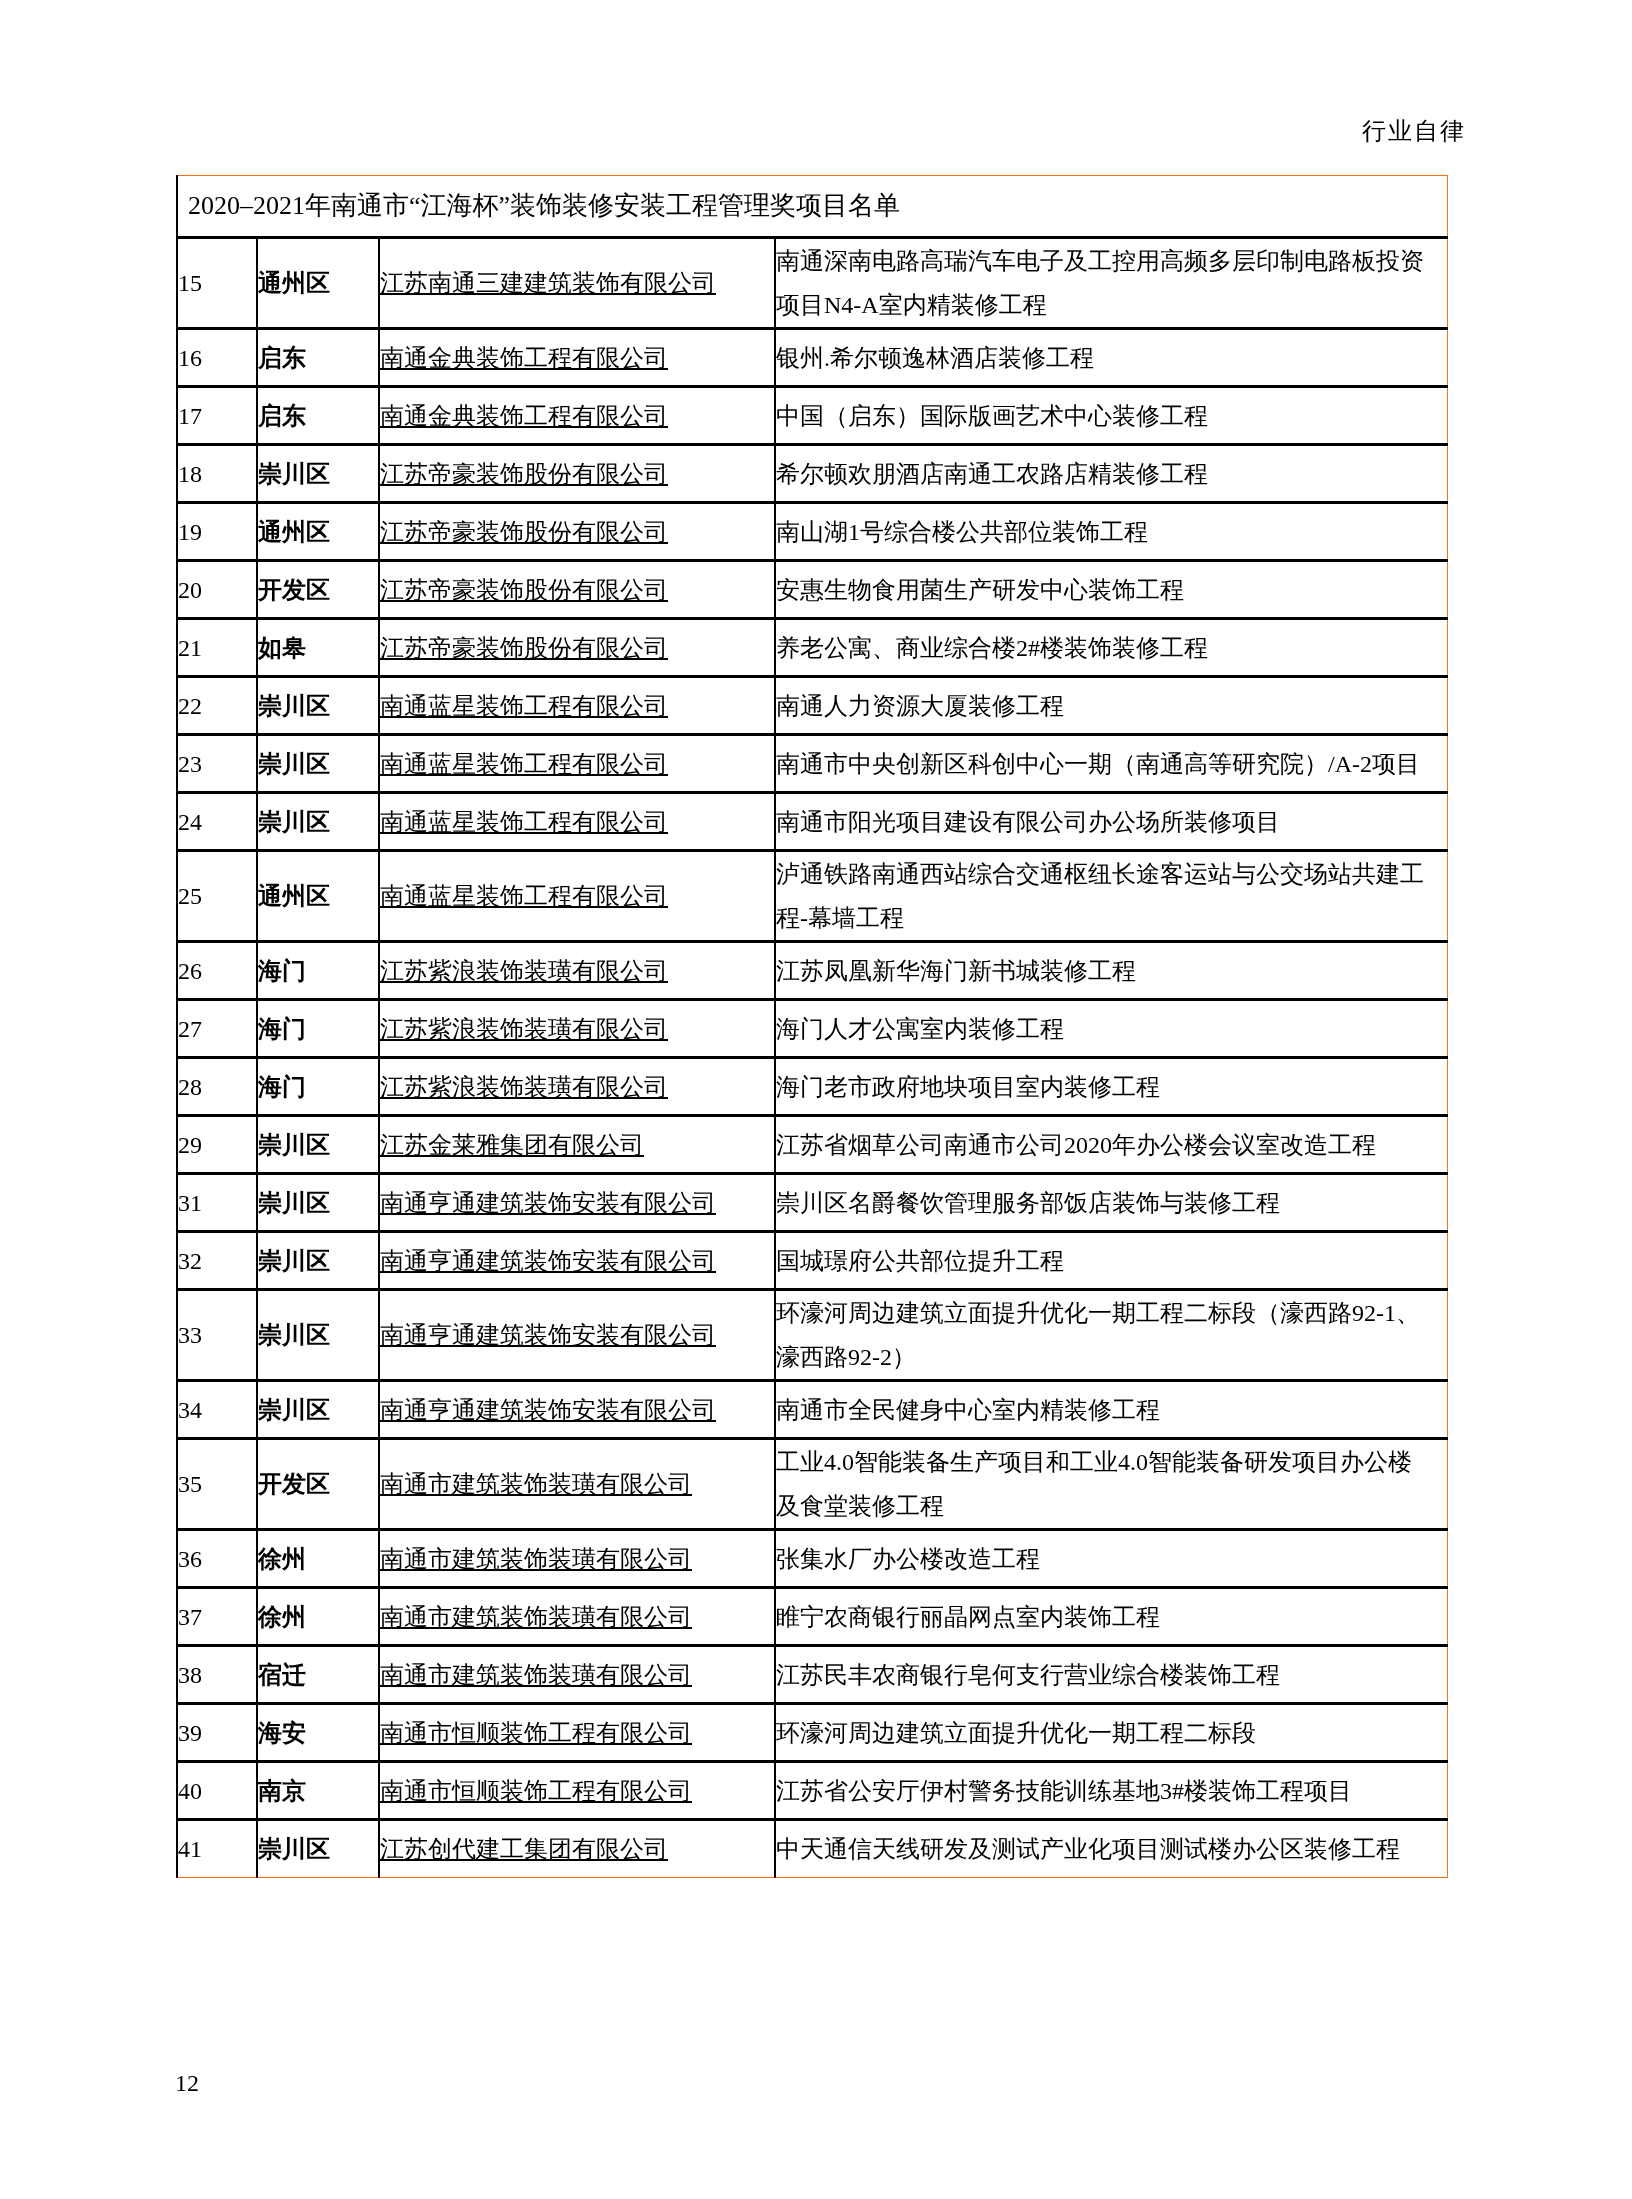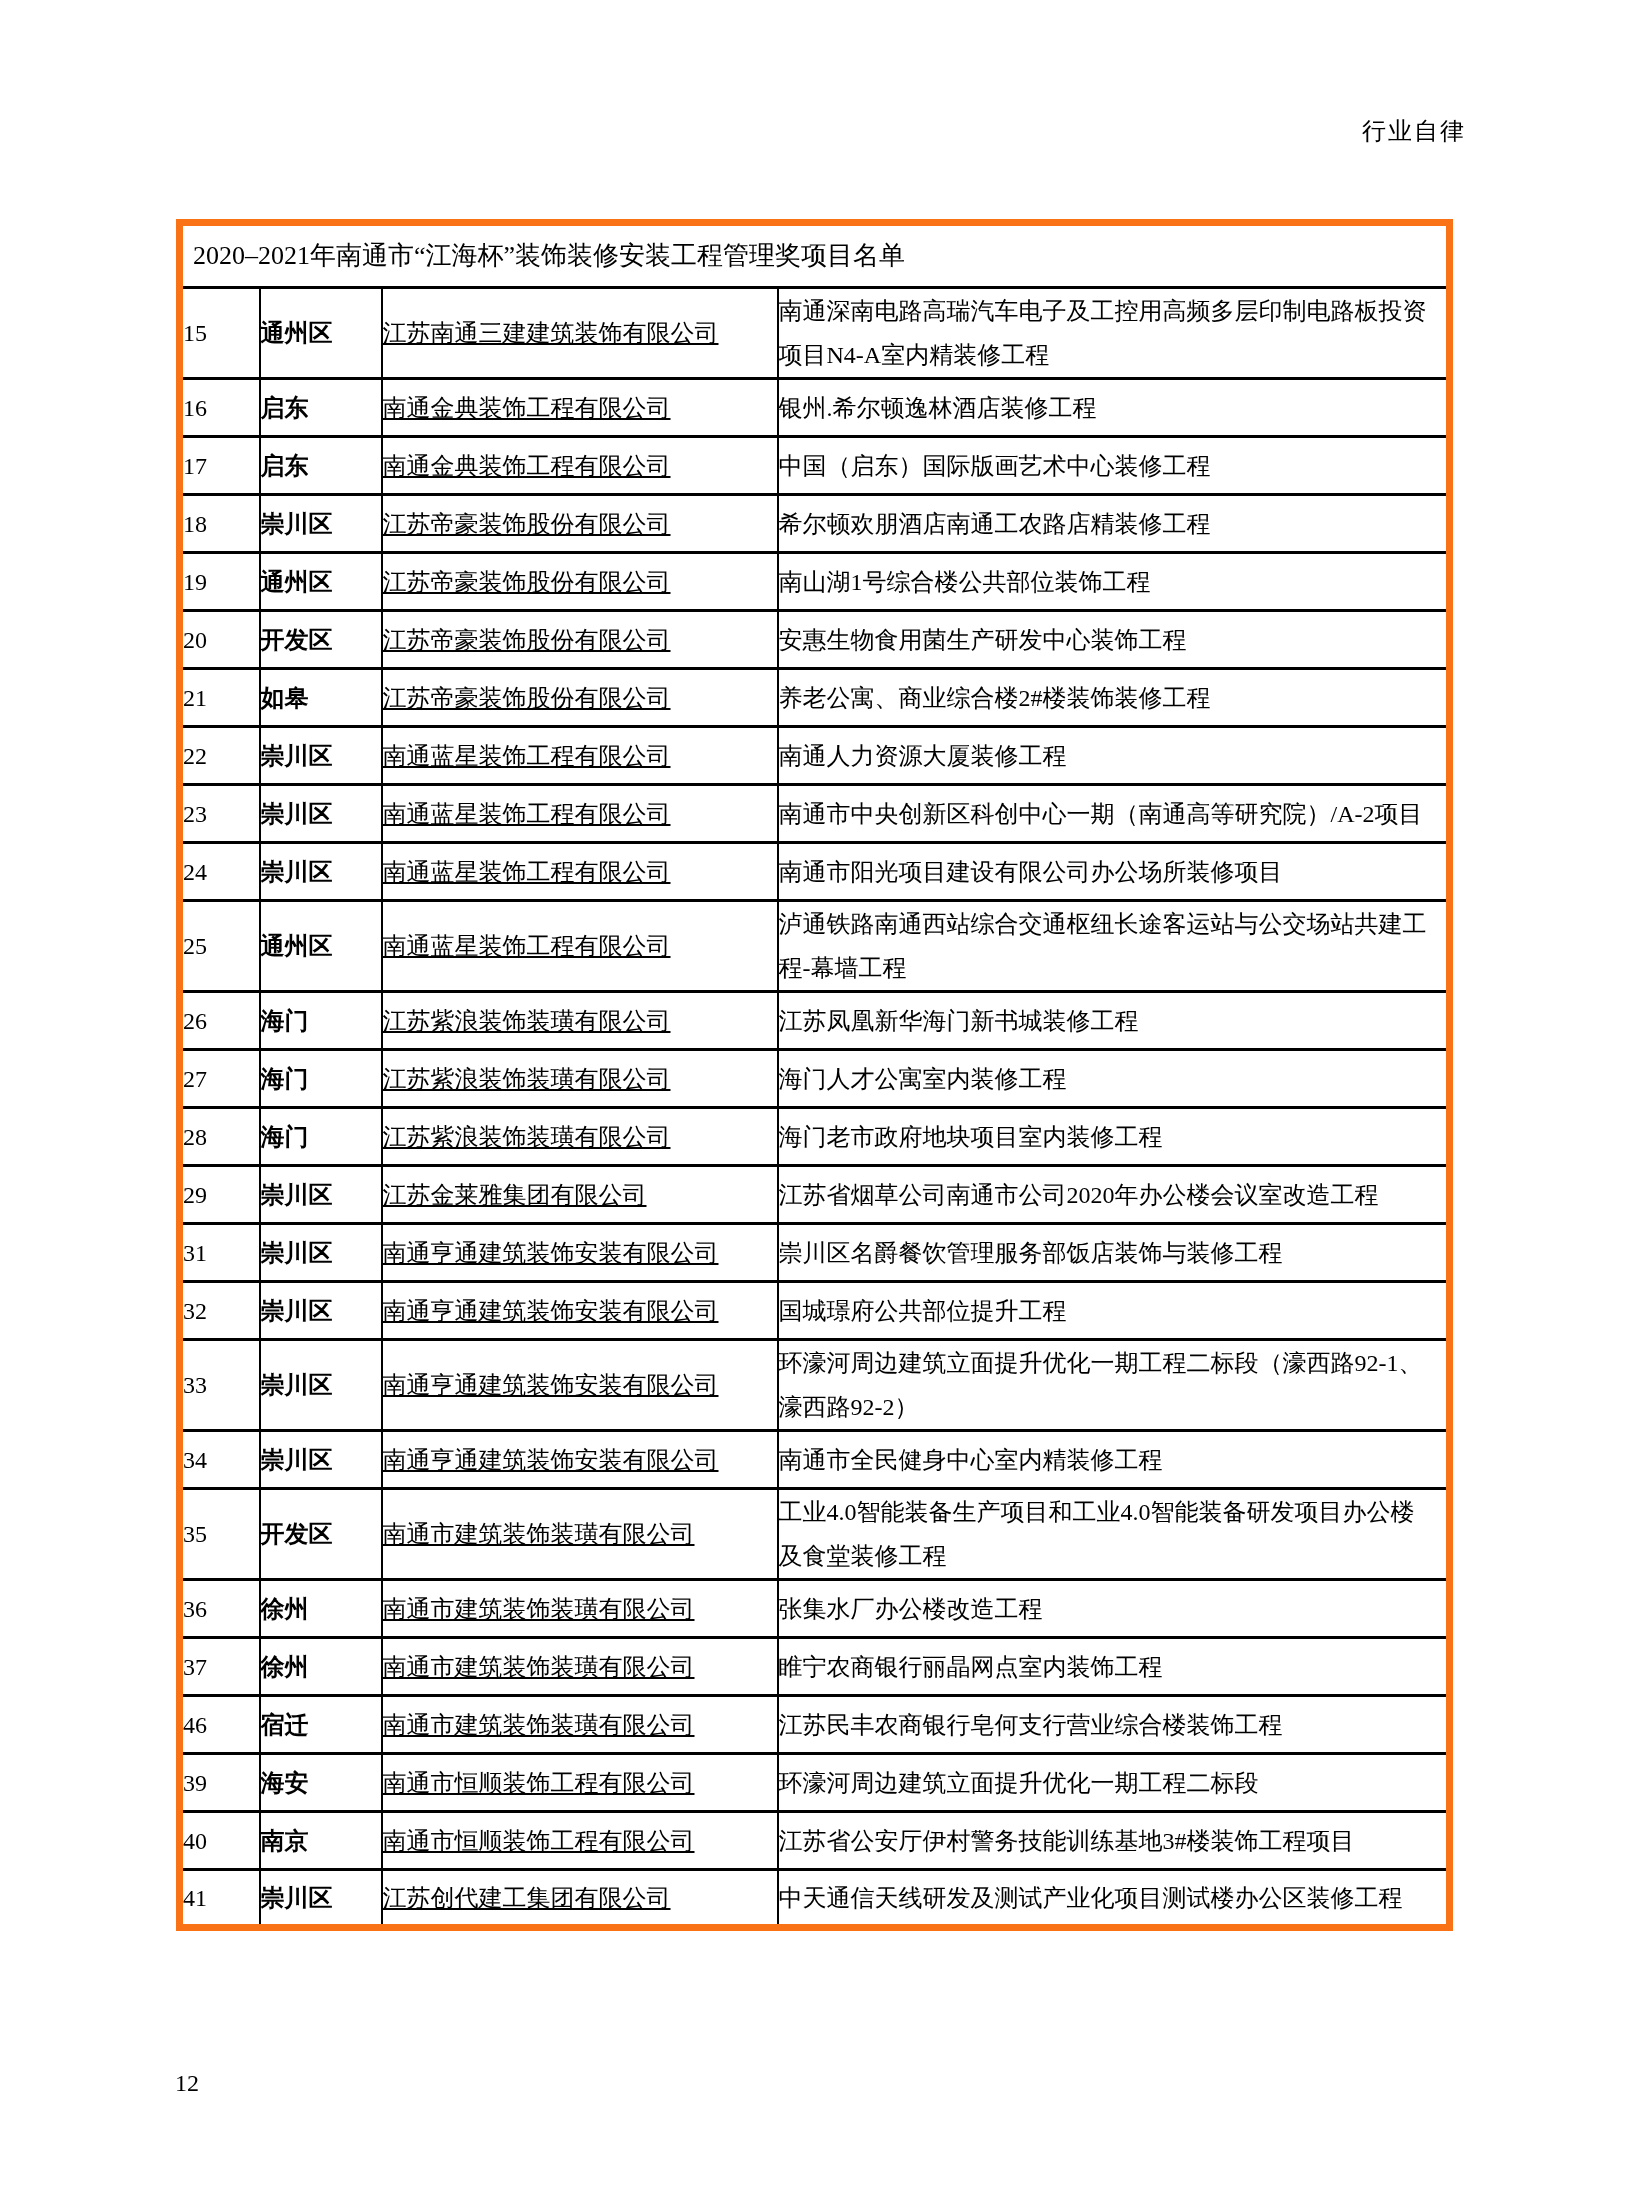--- a/index.html
+++ b/index.html
@@ -20,22 +20,21 @@
     white-space: nowrap;
     margin-top: 35px;
   }
   table.award-table {
     position: absolute;
     left: 176px;
     top: 175px;
     width: 1270px;
     border-collapse: collapse;
     table-layout: fixed;
-    border: 7px solid #f97316;
-    margin-top: 44px;
+    border: 1px solid #f97316;
   }
   table.award-table td {
     border-left: 2px solid #000;
     border-top: 3px solid #000;
     vertical-align: middle;
     font-size: 24px;
     line-height: 44px;
     white-space: pre-line;
     overflow: hidden;
     padding: 0;
@@ -207,21 +206,21 @@
         <td class="c-company">南通市建筑装饰装璜有限公司</td>
         <td class="c-project">张集水厂办公楼改造工程</td>
       </tr>
       <tr>
         <td class="c-no">37</td>
         <td class="c-district">徐州</td>
         <td class="c-company">南通市建筑装饰装璜有限公司</td>
         <td class="c-project">睢宁农商银行丽晶网点室内装饰工程</td>
       </tr>
       <tr>
-        <td class="c-no">46</td>
+        <td class="c-no">38</td>
         <td class="c-district">宿迁</td>
         <td class="c-company">南通市建筑装饰装璜有限公司</td>
         <td class="c-project">江苏民丰农商银行皂何支行营业综合楼装饰工程</td>
       </tr>
       <tr>
         <td class="c-no">39</td>
         <td class="c-district">海安</td>
         <td class="c-company">南通市恒顺装饰工程有限公司</td>
         <td class="c-project">环濠河周边建筑立面提升优化一期工程二标段</td>
       </tr>

